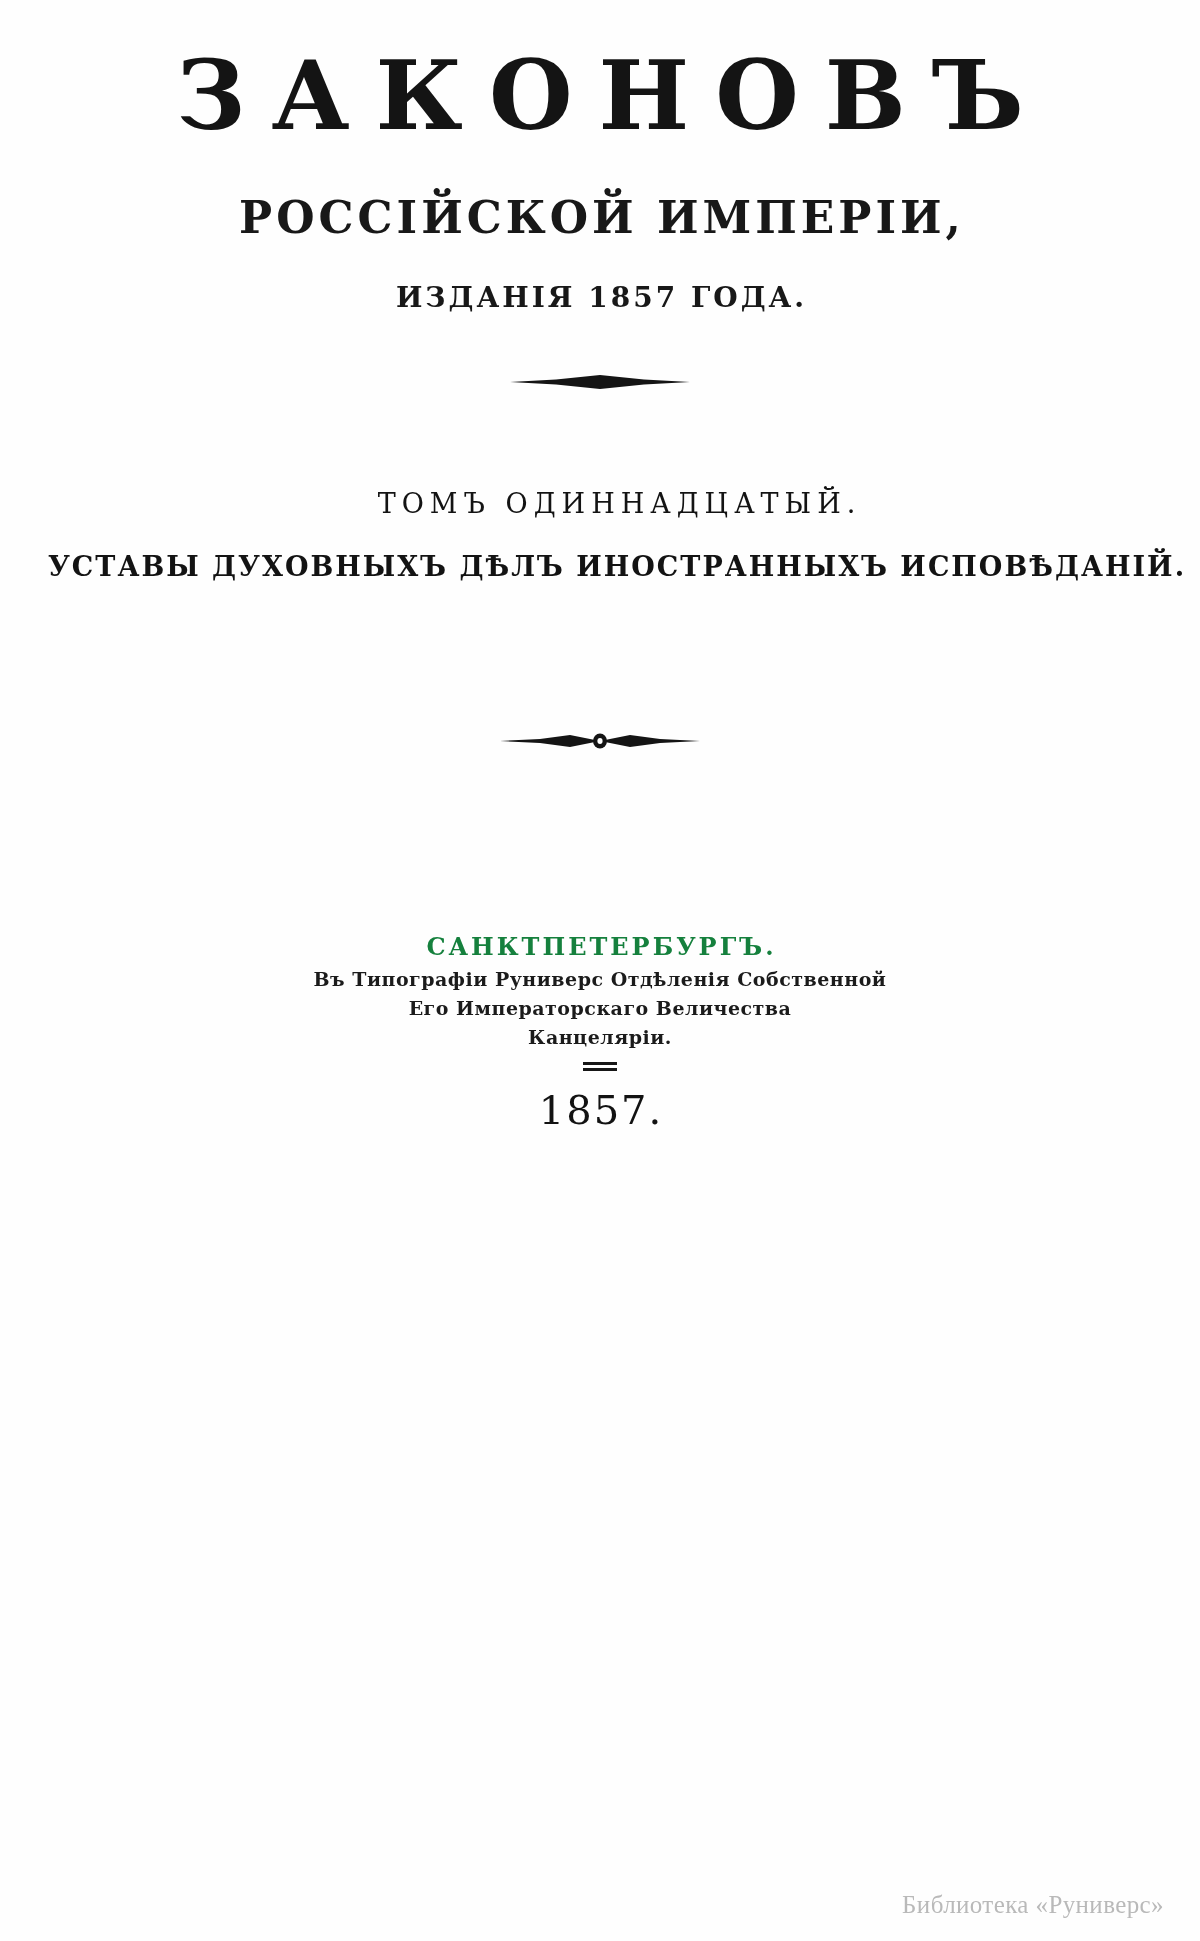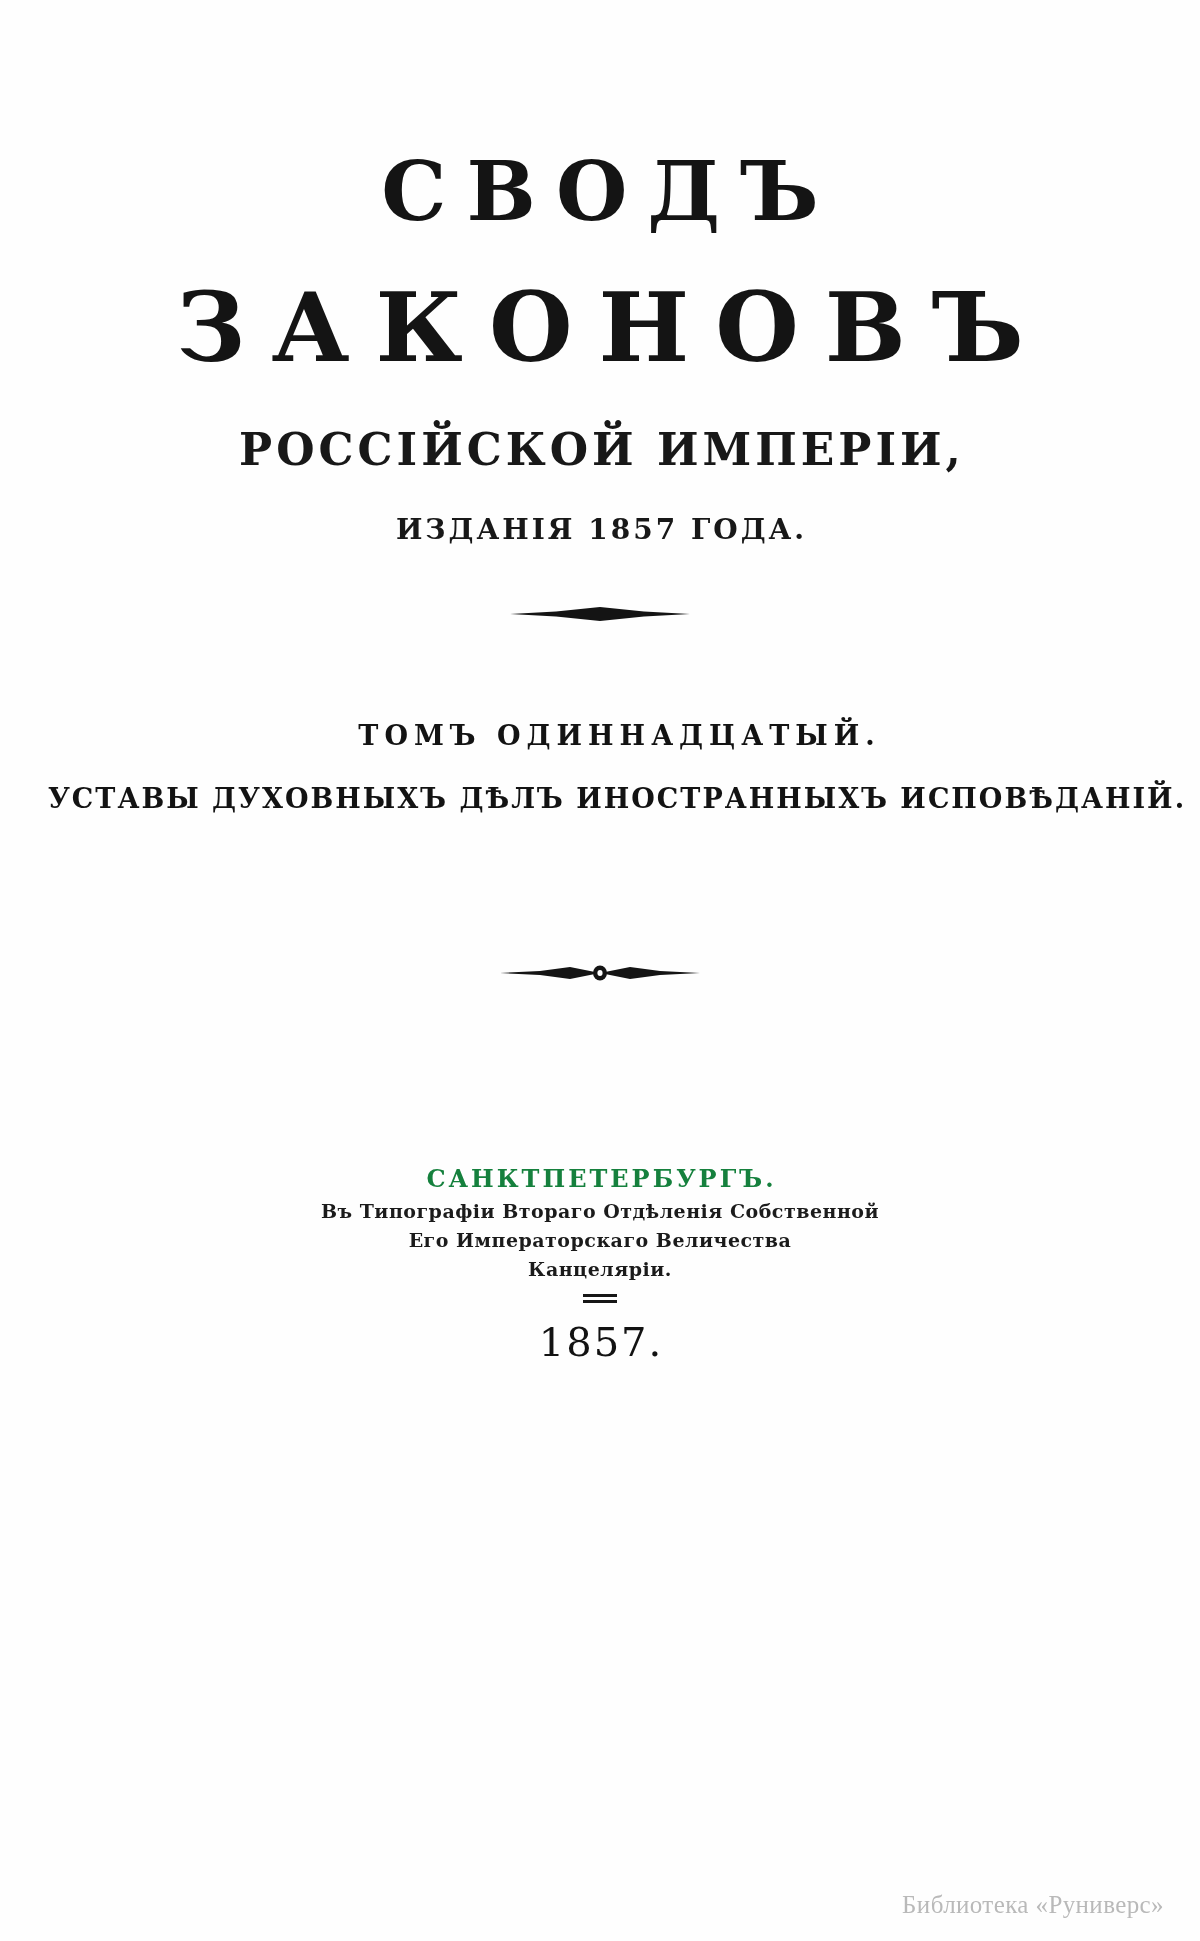--- a/index.html
+++ b/index.html
@@ -86,21 +86,21 @@
   }
   .ornament {
     display: block;
     margin: 0 auto;
   }
 
   
   .volume {
     margin-top: 92px;
     font-family: "DejaVu Serif", serif;
-    font-weight: bold;
+    font-weight: normal;
     font-size: 27px;
     letter-spacing: 6px;
     text-indent: 6px;
     color: #131313;
     padding-left: 33px;
   }
   .part {
     margin-top: 30px;
     font-family: "DejaVu Serif", serif;
     font-weight: bold;
@@ -167,21 +167,20 @@
     color: #b9b9b9;
     letter-spacing: 0.4px;
   }
 </style>
 </head>
 <body>
 
 <div class="page">
   <div class="content">
 
-    <div class="title-svod">СВОДЪ</div>
 
     <div class="title-zakonov">ЗАКОНОВЪ</div>
 
     <div class="title-empire">РОССІЙСКОЙ ИМПЕРІИ,</div>
 
     <div class="title-edition">ИЗДАНІЯ 1857 ГОДА.</div>
 
     <div class="ornament-wrap">
       <svg class="ornament" width="180" height="16" viewBox="0 0 180 16" aria-hidden="true">
         <polygon points="0,8 46,5.5 90,1 134,5.5 180,8 134,10.5 90,15 46,10.5" fill="#141414"></polygon>
@@ -197,21 +196,21 @@
       <svg class="ornament" width="200" height="18" viewBox="0 0 200 18" aria-hidden="true">
         <polygon points="0,9 40,7 70,3 100,9 70,15 40,11" fill="#141414"></polygon>
         <polygon points="200,9 160,7 130,3 100,9 130,15 160,11" fill="#141414"></polygon>
         <ellipse cx="100" cy="9" rx="7" ry="7.5" fill="#141414"></ellipse>
         <ellipse cx="100" cy="9" rx="2.6" ry="3" fill="#fefefe"></ellipse>
       </svg>
     </div>
 
     <div class="imprint">
       <div class="imprint-city">САНКТПЕТЕРБУРГЪ.</div>
-      <div class="imprint-line">Въ Типографіи Втораго Отдѣленія Собственной</div>
+      <div class="imprint-line">Въ Типографіи Руниверс Отдѣленія Собственной</div>
       <div class="imprint-line">Его Императорскаго Величества</div>
       <div class="imprint-line">Канцеляріи.</div>
       <div class="imprint-rule"></div>
       <div class="imprint-year">1857.</div>
     </div>
 
   </div>
 
   <div class="watermark">Библиотека «Руниверс»</div>
 </div>

